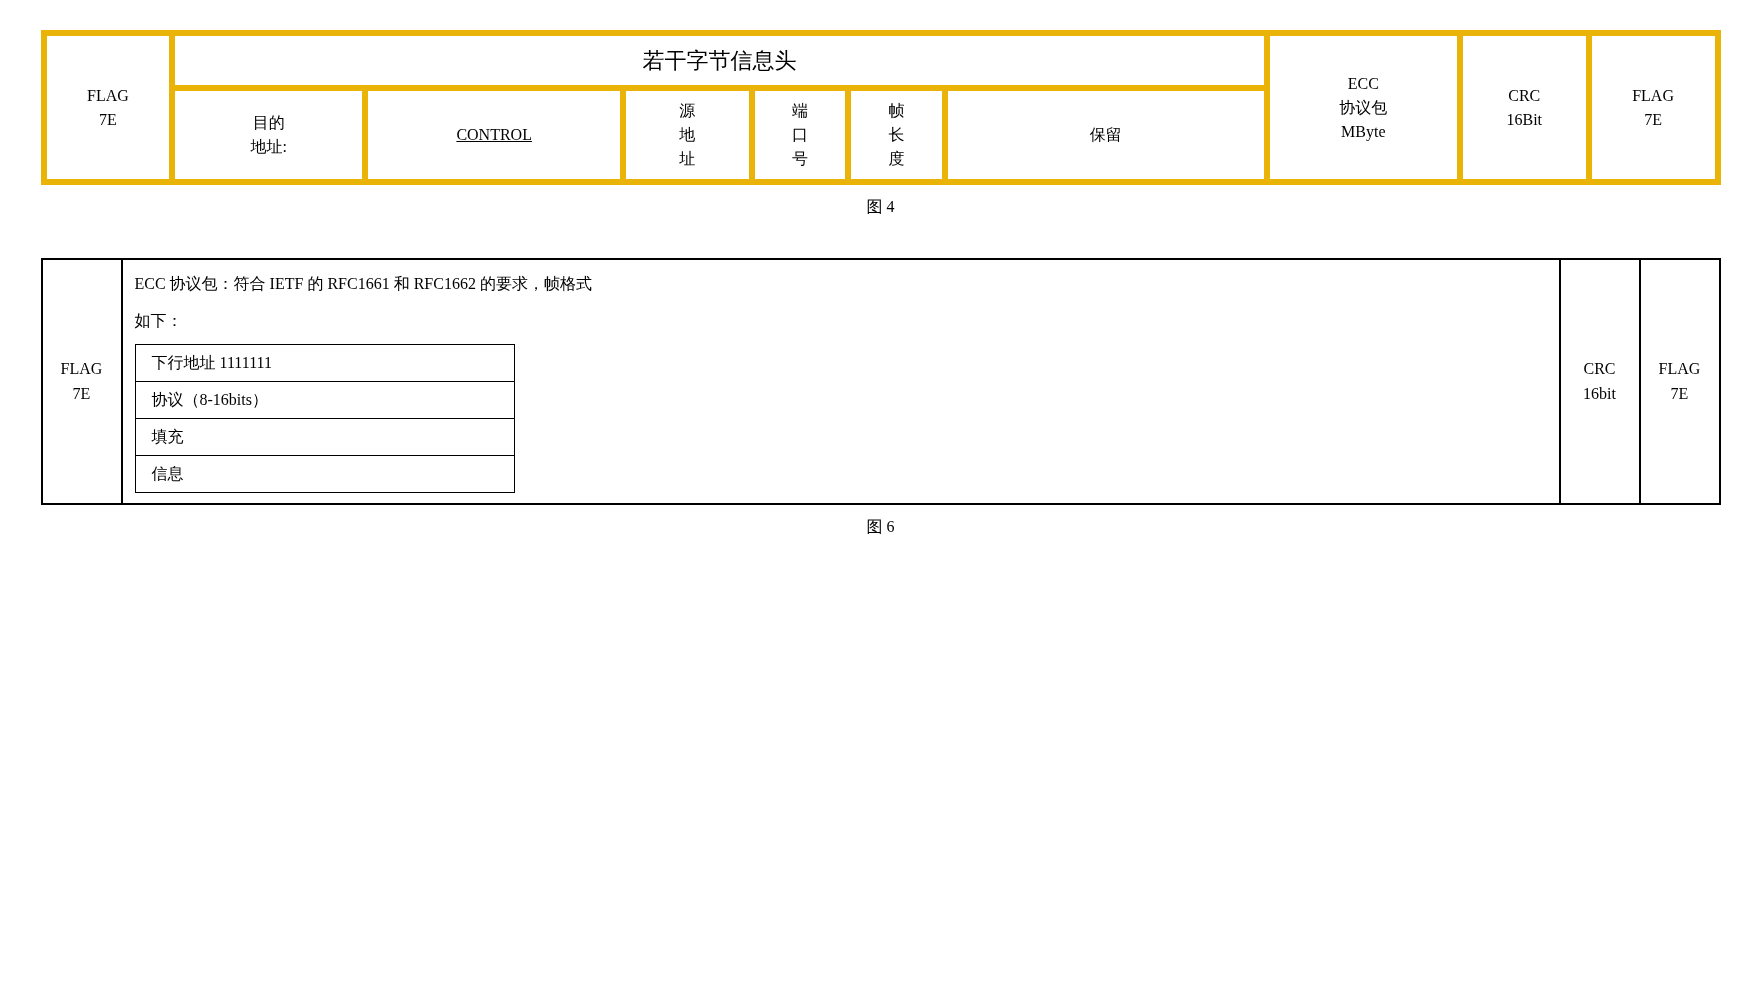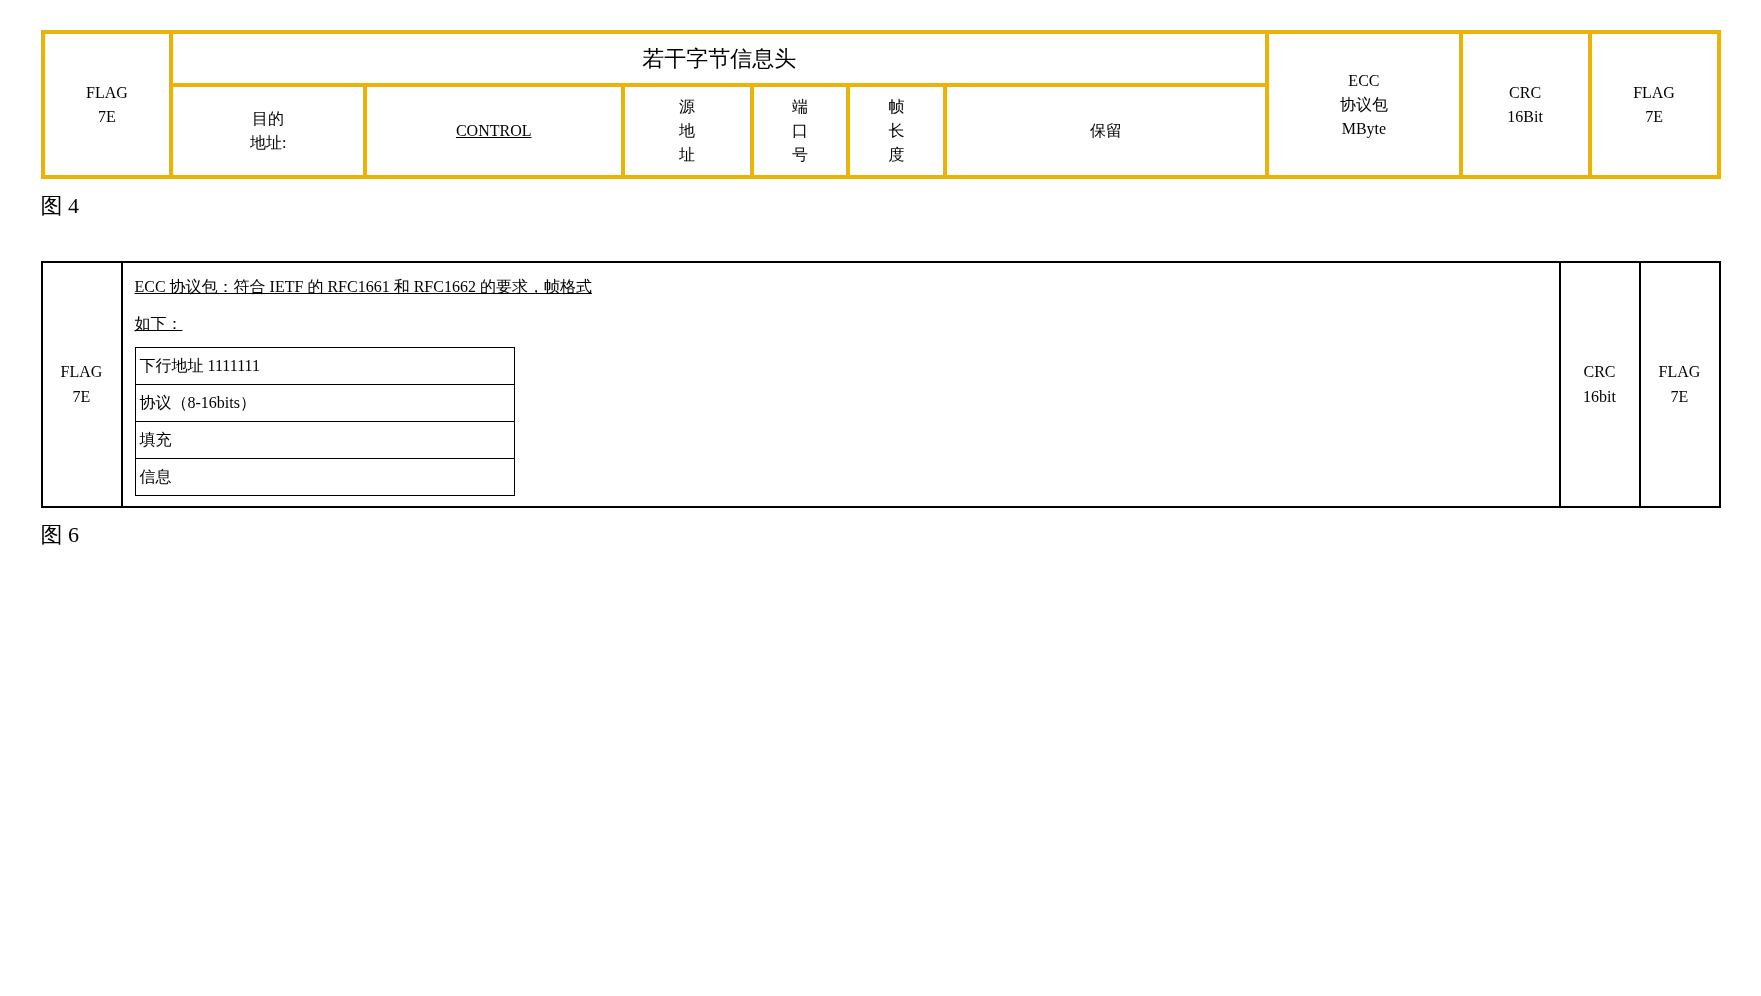--- a/index.html
+++ b/index.html
@@ -26,21 +26,21 @@
       margin-bottom: 20px;
     }
 
     .main-table {
       width: 100%;
       border-collapse: collapse;
       border: 2px solid #000;
     }
 
     .main-table td, .main-table th {
-      border: 4px solid #eab308;
+      border: 6px solid #eab308;
       text-align: center;
       vertical-align: middle;
       padding: 8px 6px;
       line-height: 1.5;
     }
 
     .header-span {
       font-size: 22px;
       padding: 10px;
     }
@@ -80,22 +80,22 @@
 
     .col-crc {
       width: 80px;
     }
 
     .col-flag-end {
       width: 80px;
     }
 
     .figure-caption {
-      text-align: left;
-      font-size: 22px;
+      text-align: center;
+      font-size: 16px;
       margin: 12px 0 40px 0;
     }
 
     
     .figure5-container {
       margin-bottom: 20px;
     }
 
     .main-table2 {
       width: 100%;
@@ -131,31 +131,30 @@
 
     
     .inner-table {
       border-collapse: collapse;
       width: 380px;
       margin-top: 8px;
     }
 
     .inner-table td {
       border: 1px solid #000;
-      padding: 6px 4px;
+      padding: 6px 16px;
       text-align: left;
       line-height: 1.5;
       margin-left: 28px;
     }
 
     .content-text {
       font-size: 16px;
       line-height: 1.8;
       margin-bottom: 8px;
-      text-decoration: underline;
     }
   </style>
 </head>
 <body>
 
 <div class="page-container">
 
   <div class="figure4-container">
     <table class="main-table">
       <tbody>

